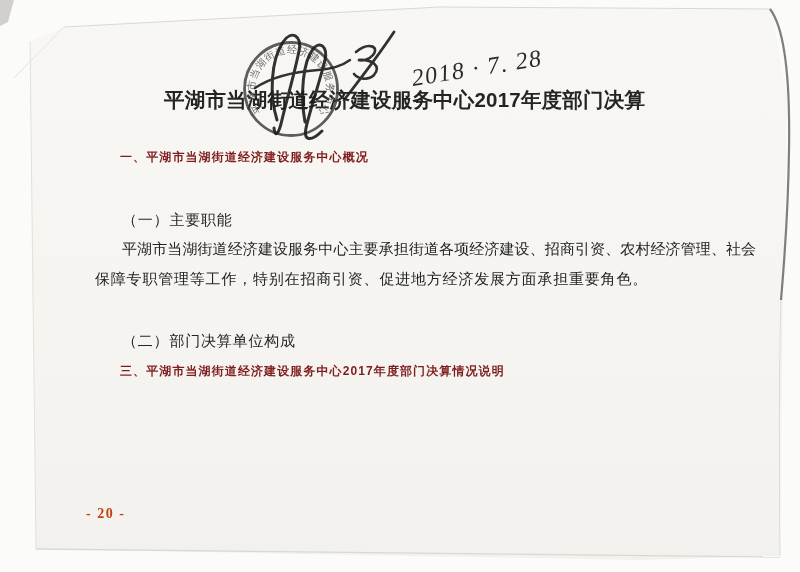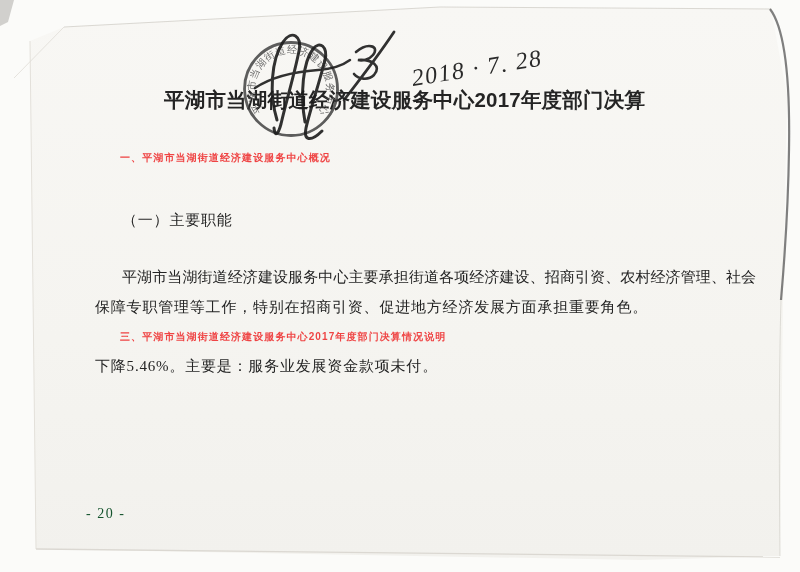--- a/index.html
+++ b/index.html
@@ -21,30 +21,30 @@
   }
   .doc-lines{
     position:absolute;left:95px;top:143px;width:700px;
   }
   .line{
     height:29.5px;line-height:29.5px;white-space:nowrap;
     font-size:15px;color:var(--ink,#242424);letter-spacing:0.8px;
   }
   .l-h1{
     font-family:"Liberation Sans","DejaVu Sans",sans-serif;
-    font-weight:700;font-size:10px;letter-spacing:1.1px;
-    padding-left:25px;color:#ef4444;
+    font-weight:700;font-size:12px;letter-spacing:1.1px;
+    padding-left:25px;color:#7f1d1d;
   }
   .l-sub{padding-left:27px;margin-top:33px;}
-  .l-pfirst{padding-left:27px;letter-spacing:0.1px;margin-top:28px;}
+  .l-pfirst{padding-left:27px;letter-spacing:0.1px;}
   .l-pdeep{padding-left:67px;letter-spacing:0.3px;}
   .l-pcont{padding-left:0;font-family:Liberation Serif, serif;}
   .page-num{
     position:absolute;left:86px;top:506px;
-    font-size:14px;letter-spacing:1.5px;color:#14532d;
+    font-size:14px;letter-spacing:1.5px;color:#c2410c;font-weight:bold;
   }
   
   .ink-layer{pointer-events:none;}
 </style>
 </head>
 <body>
 
 <div class="scan">
 
   <svg class="layer" width="800" height="572" viewBox="0 0 800 572" aria-hidden="true">
@@ -67,22 +67,22 @@
     <polygon points="0,0 14,0 8,22 0,26" fill="#a8a6a2" opacity="0.5"></polygon>
   </svg>
 
   <div class="layer">
     <div class="title">平湖市当湖街道经济建设服务中心2017年度部门决算</div>
     <div class="doc-lines" id="doc-lines">
         <div class="line l-h1">一、平湖市当湖街道经济建设服务中心概况</div>
         <div class="line l-sub">（一）主要职能</div>
         <div class="line l-pfirst">平湖市当湖街道经济建设服务中心主要承担街道各项经济建设、招商引资、农村经济管理、社会</div>
         <div class="line l-pcont">保障专职管理等工作，特别在招商引资、促进地方经济发展方面承担重要角色。</div>
+        <div class="line l-sub">（二）部门决算单位构成</div>
         <div class="line l-h1">三、平湖市当湖街道经济建设服务中心2017年度部门决算情况说明</div>
-        <div class="line l-pcont">下降5.46%。主要是：服务业发展资金款项未付。</div>
       </div>
     <div class="page-num">- 20 -</div>
   </div>
 
   <svg class="layer ink-layer" width="800" height="572" viewBox="0 0 800 572" aria-hidden="true">
 
     <g opacity="0.82">
       <circle cx="291" cy="89" r="46.5" fill="none" stroke="#3c3c3c" stroke-width="2.8"></circle>
       <circle cx="291" cy="89" r="46.5" fill="none" stroke="#3c3c3c" stroke-width="1" opacity="0.4" transform="translate(0.8,0.6)"></circle>
       <path id="sealArc" d="M 263.4,112.1 A 36,36 0 1,1 318.6,112.1" fill="none"></path>

